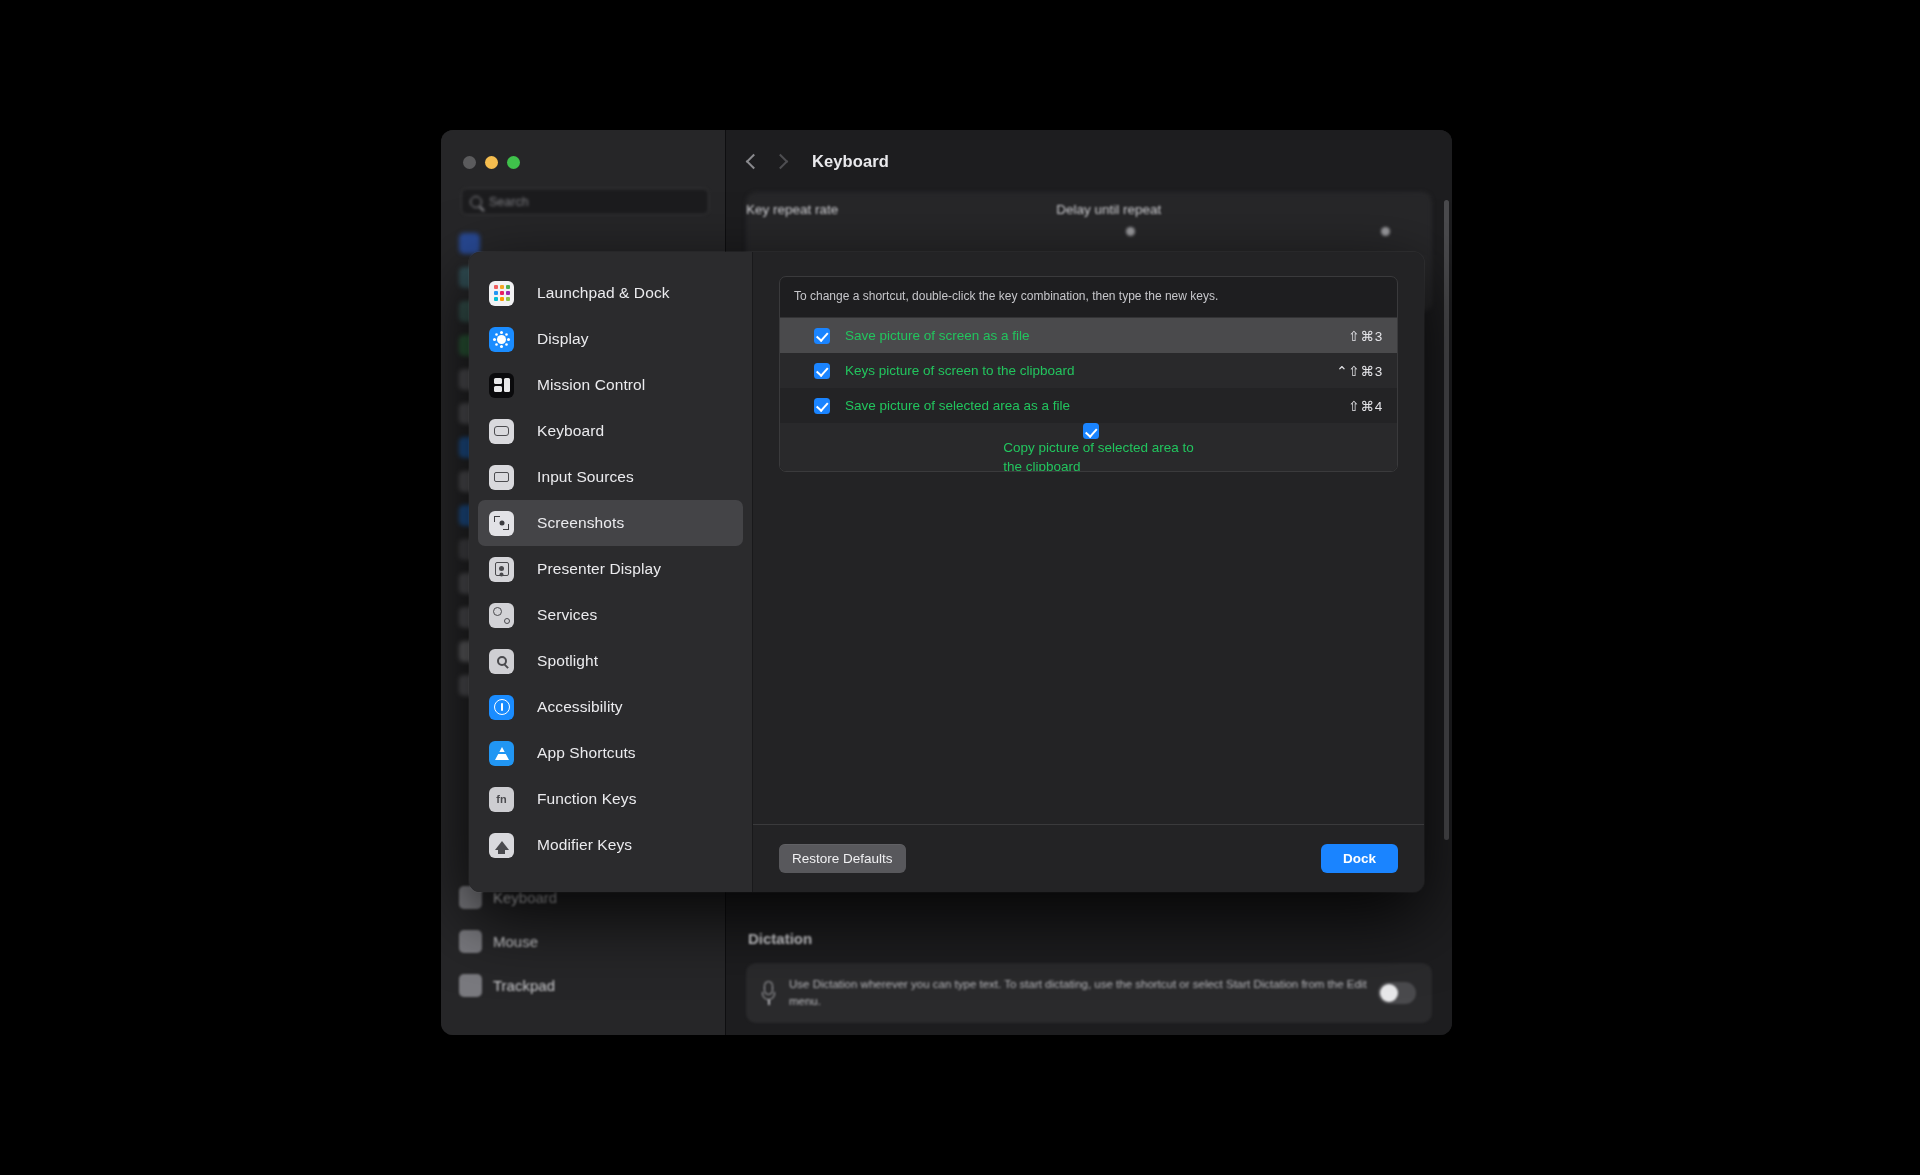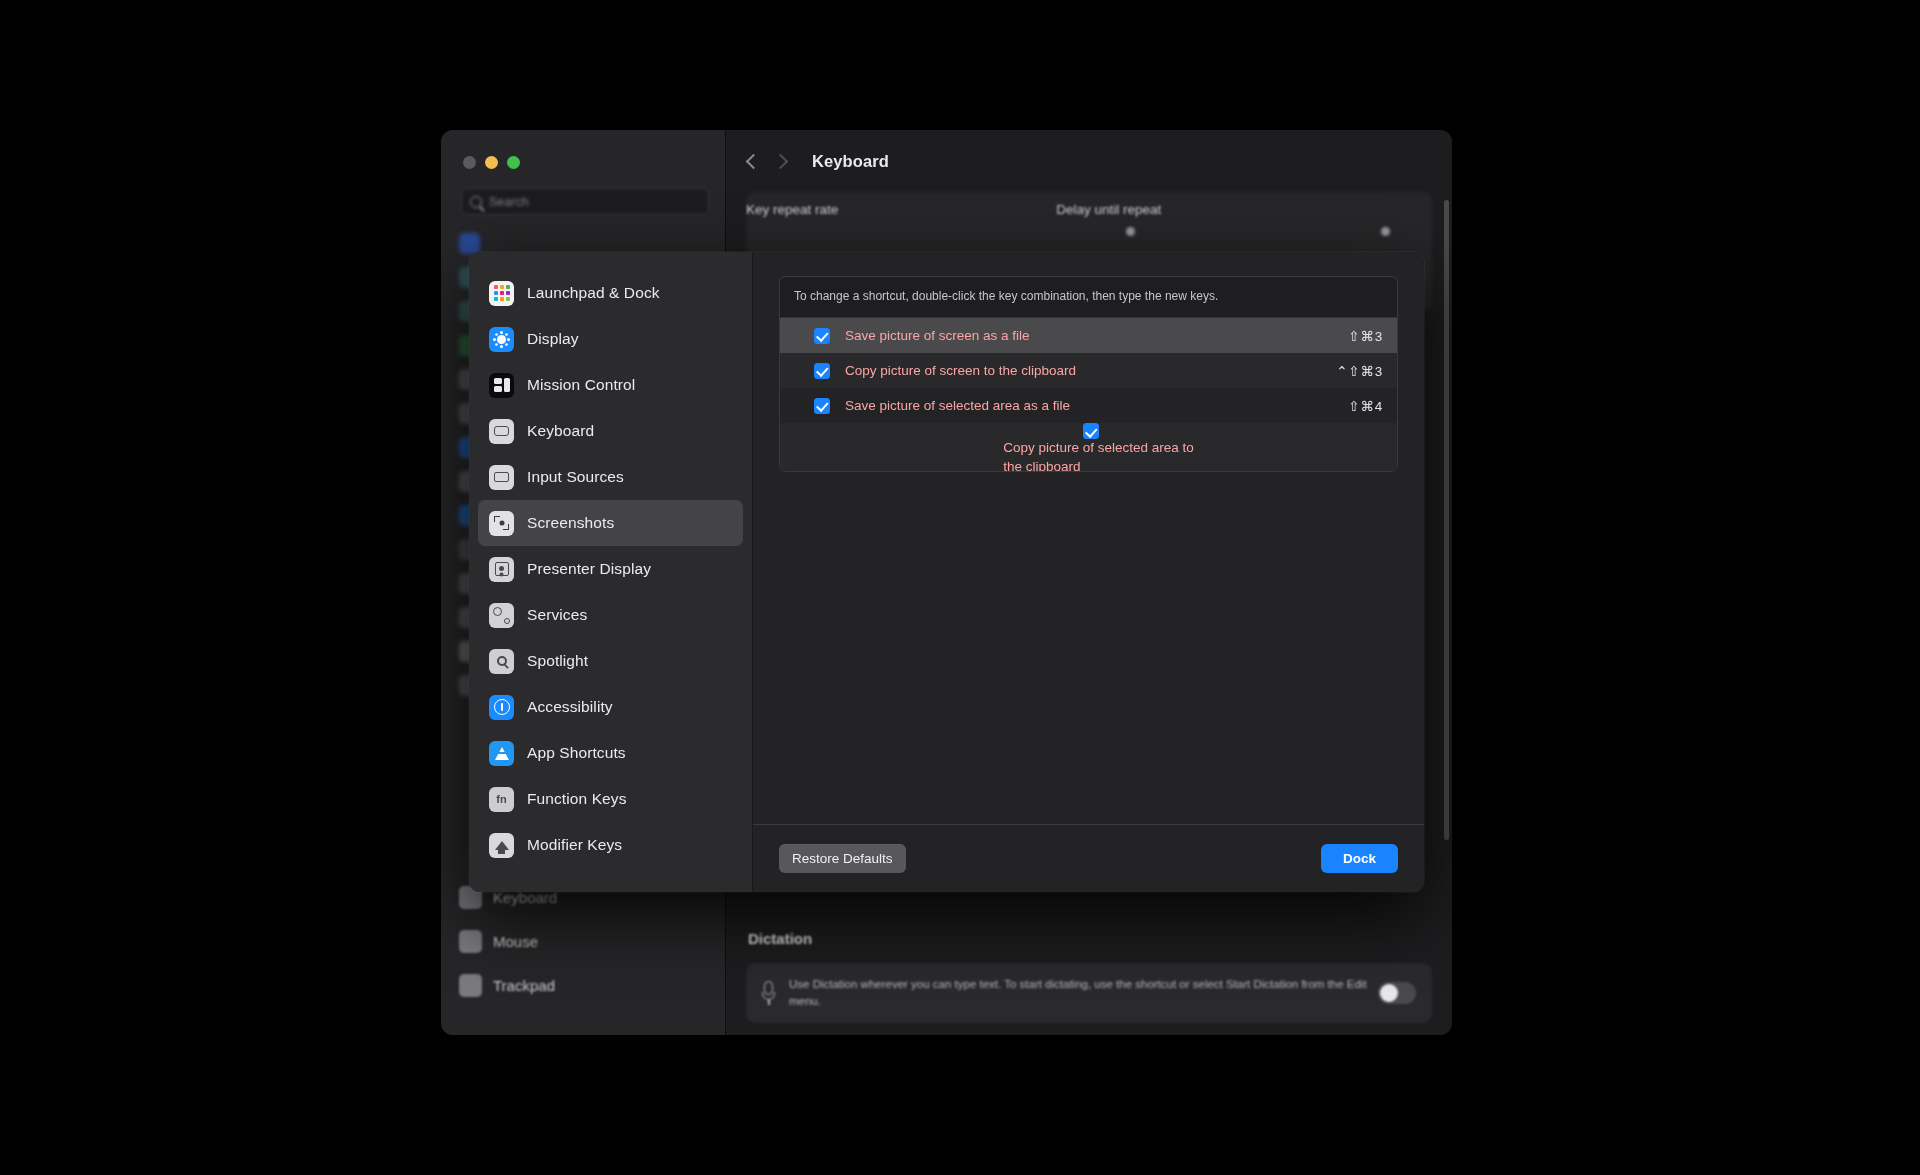--- a/index.html
+++ b/index.html
@@ -283,21 +283,21 @@
     background: #2b2b2d;
     padding: 18px 9px 0 9px;
     border-right: 1px solid #19191b;
   }
 
   .sheet-item {
     display: flex;
     align-items: center;
     height: 46px;
     padding-left: 11px;
-    gap: 13px;
+    gap: 23px;
     border-radius: 7px;
     cursor: default;
   }
   .sheet-item.selected { background: #444447; }
 
   .item-icon {
     width: 25px; height: 25px;
     border-radius: 6px;
     flex: none;
     position: relative;
@@ -533,21 +533,21 @@
     left: 5px; top: 2.2px;
     width: 4.5px; height: 8.5px;
     border: solid #ffffff;
     border-width: 0 2px 2px 0;
     transform: rotate(42deg);
   }
 
   .sc-label {
     flex: 1;
     font-size: 13.5px;
-    color: #fca5a5;
+    color: #22c55e;
     line-height: 1.35;
     white-space: pre-line;
   }
   .sc-keys {
     font-size: 13.5px;
     color: #e4e4e8;
     letter-spacing: 0.8px;
     white-space: nowrap;
     padding-left: 12px;
   }
@@ -803,21 +803,21 @@
       <div class="shortcuts-card">
         <div class="hint">To change a shortcut, double-click the key combination, then type the new keys.</div>
         <div id="shortcut-rows">
             <div class="sc-row selected">
               <span class="cb"></span>
               <span class="sc-label">Save picture of screen as a file</span>
               <span class="sc-keys">⇧⌘3</span>
             </div>
             <div class="sc-row alt">
               <span class="cb"></span>
-              <span class="sc-label">Copy picture of screen to the clipboard</span>
+              <span class="sc-label">Keys picture of screen to the clipboard</span>
               <span class="sc-keys">⌃⇧⌘3</span>
             </div>
             <div class="sc-row">
               <span class="cb"></span>
               <span class="sc-label">Save picture of selected area as a file</span>
               <span class="sc-keys">⇧⌘4</span>
             </div>
             <div class="sc-row alt tall">
               <span class="cb"></span>
               <span class="sc-label">Copy picture of selected area to

